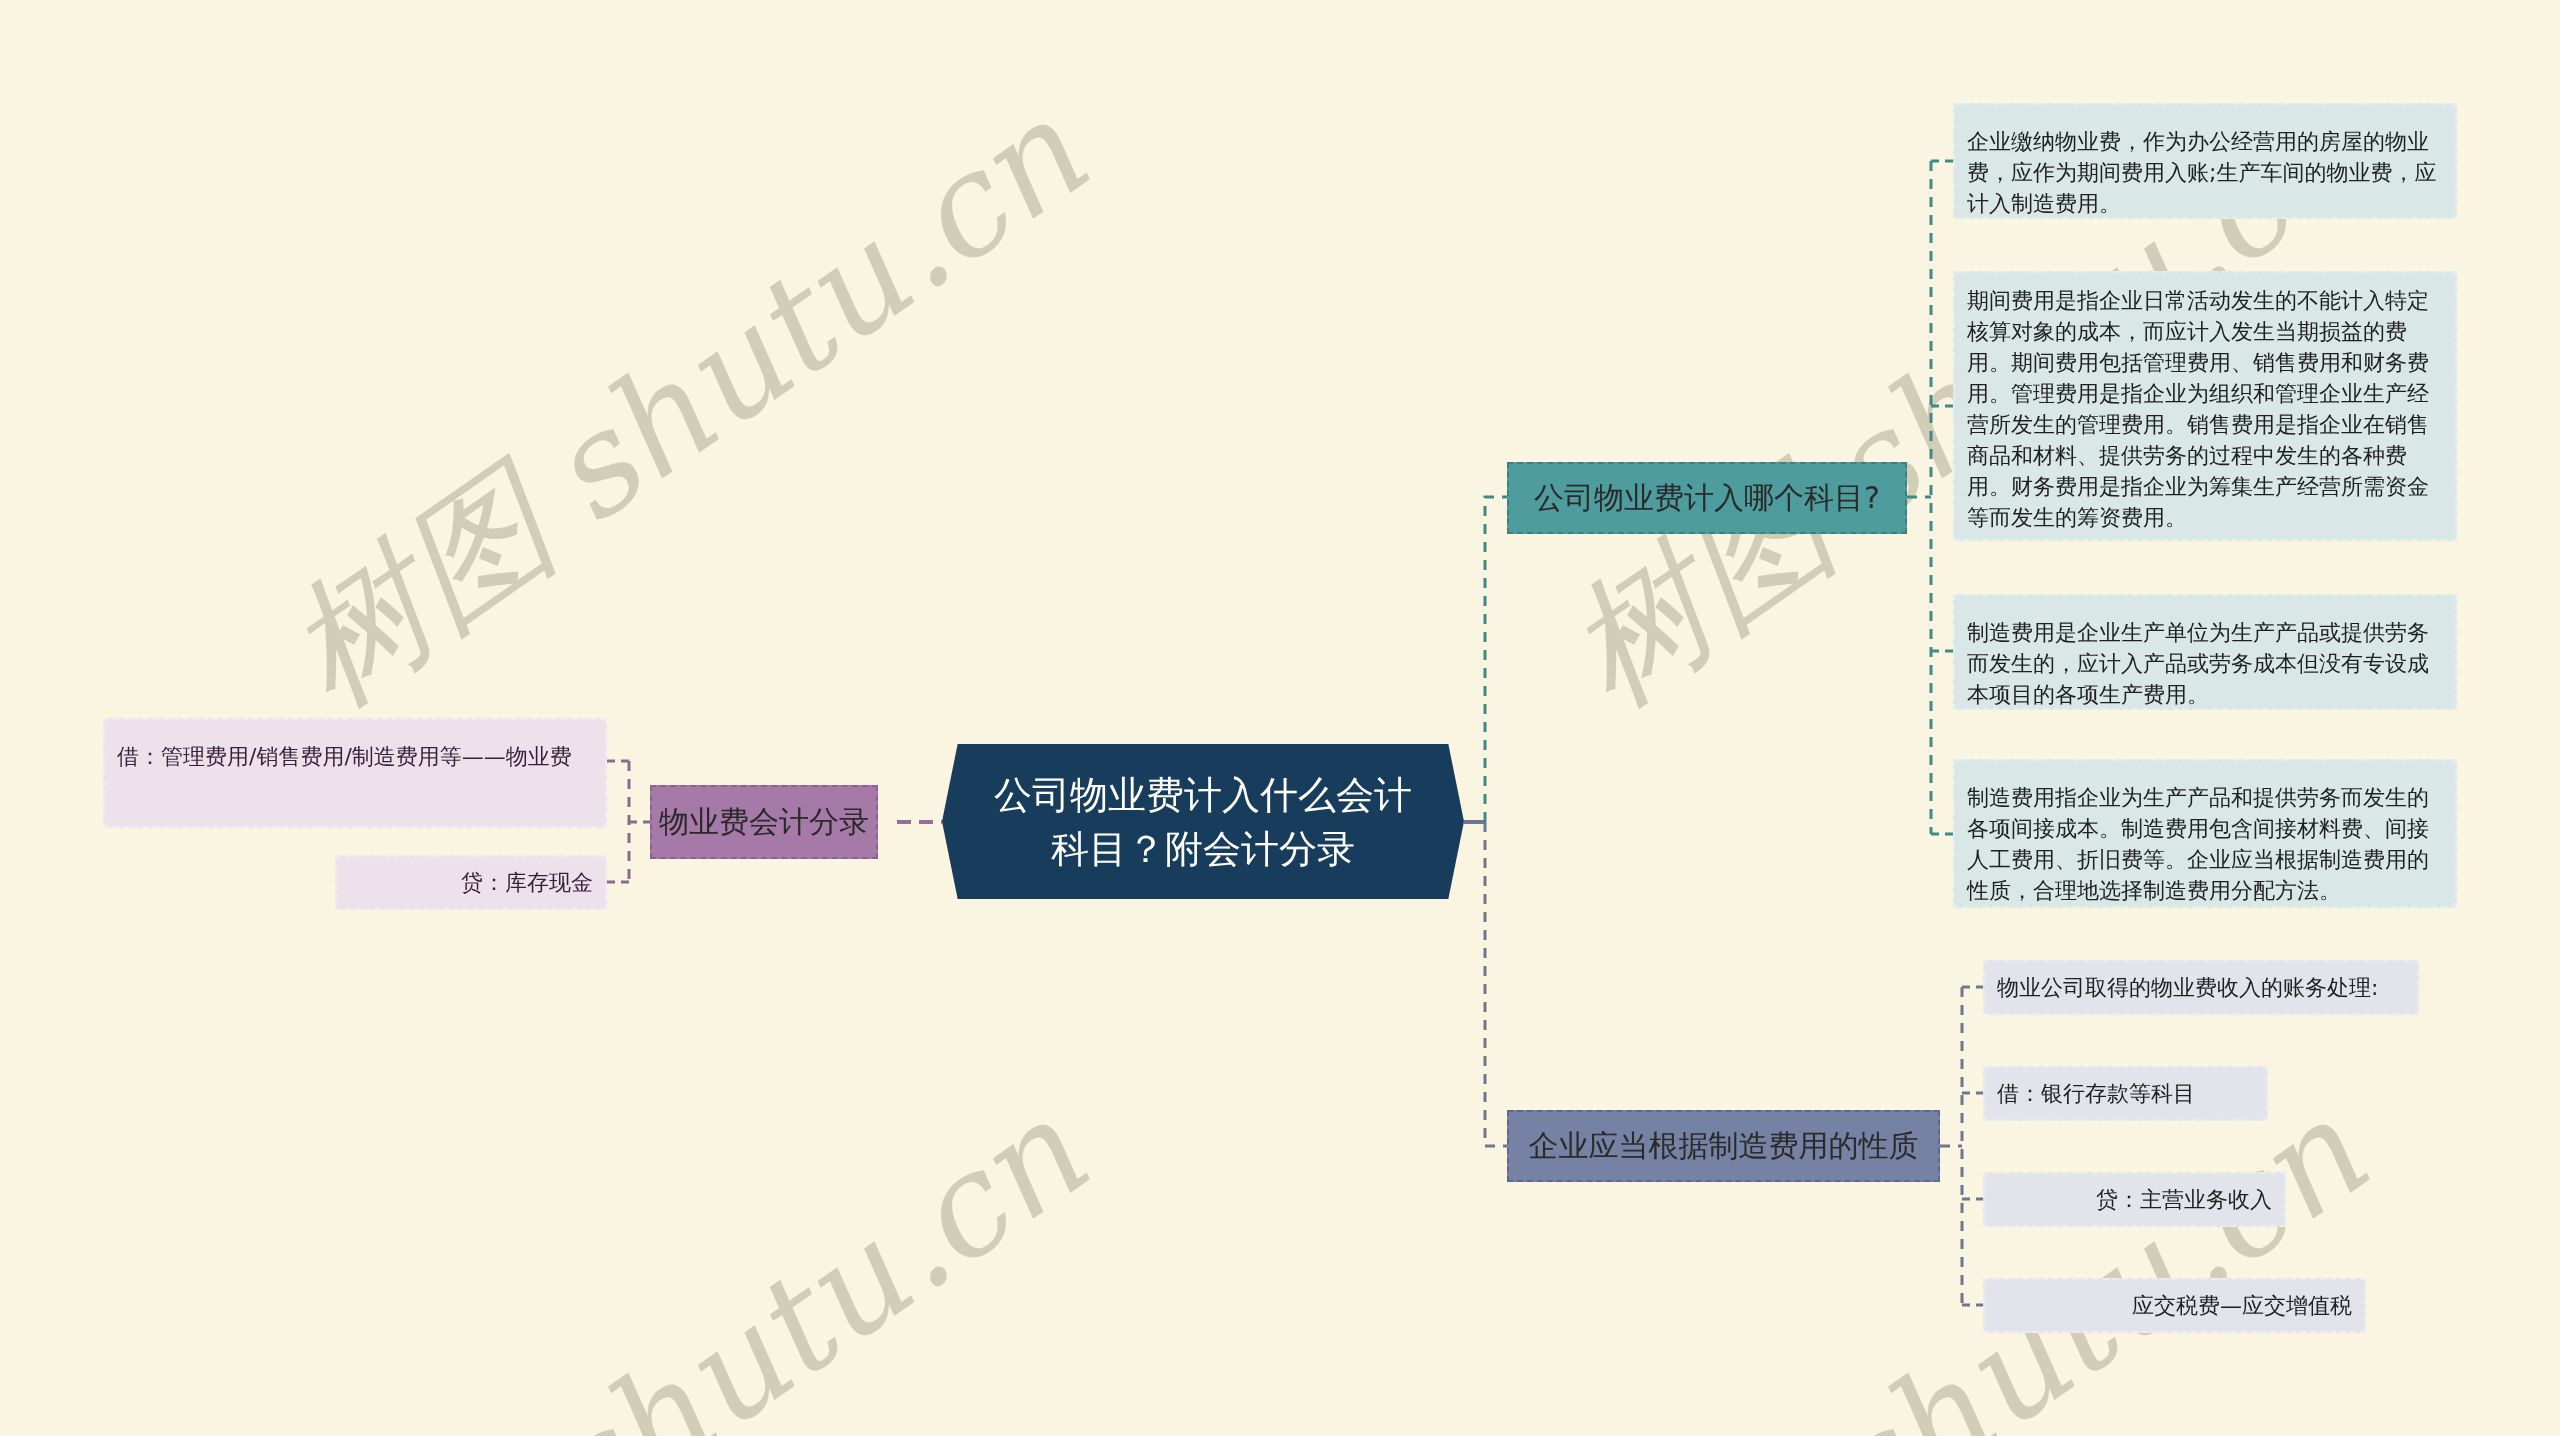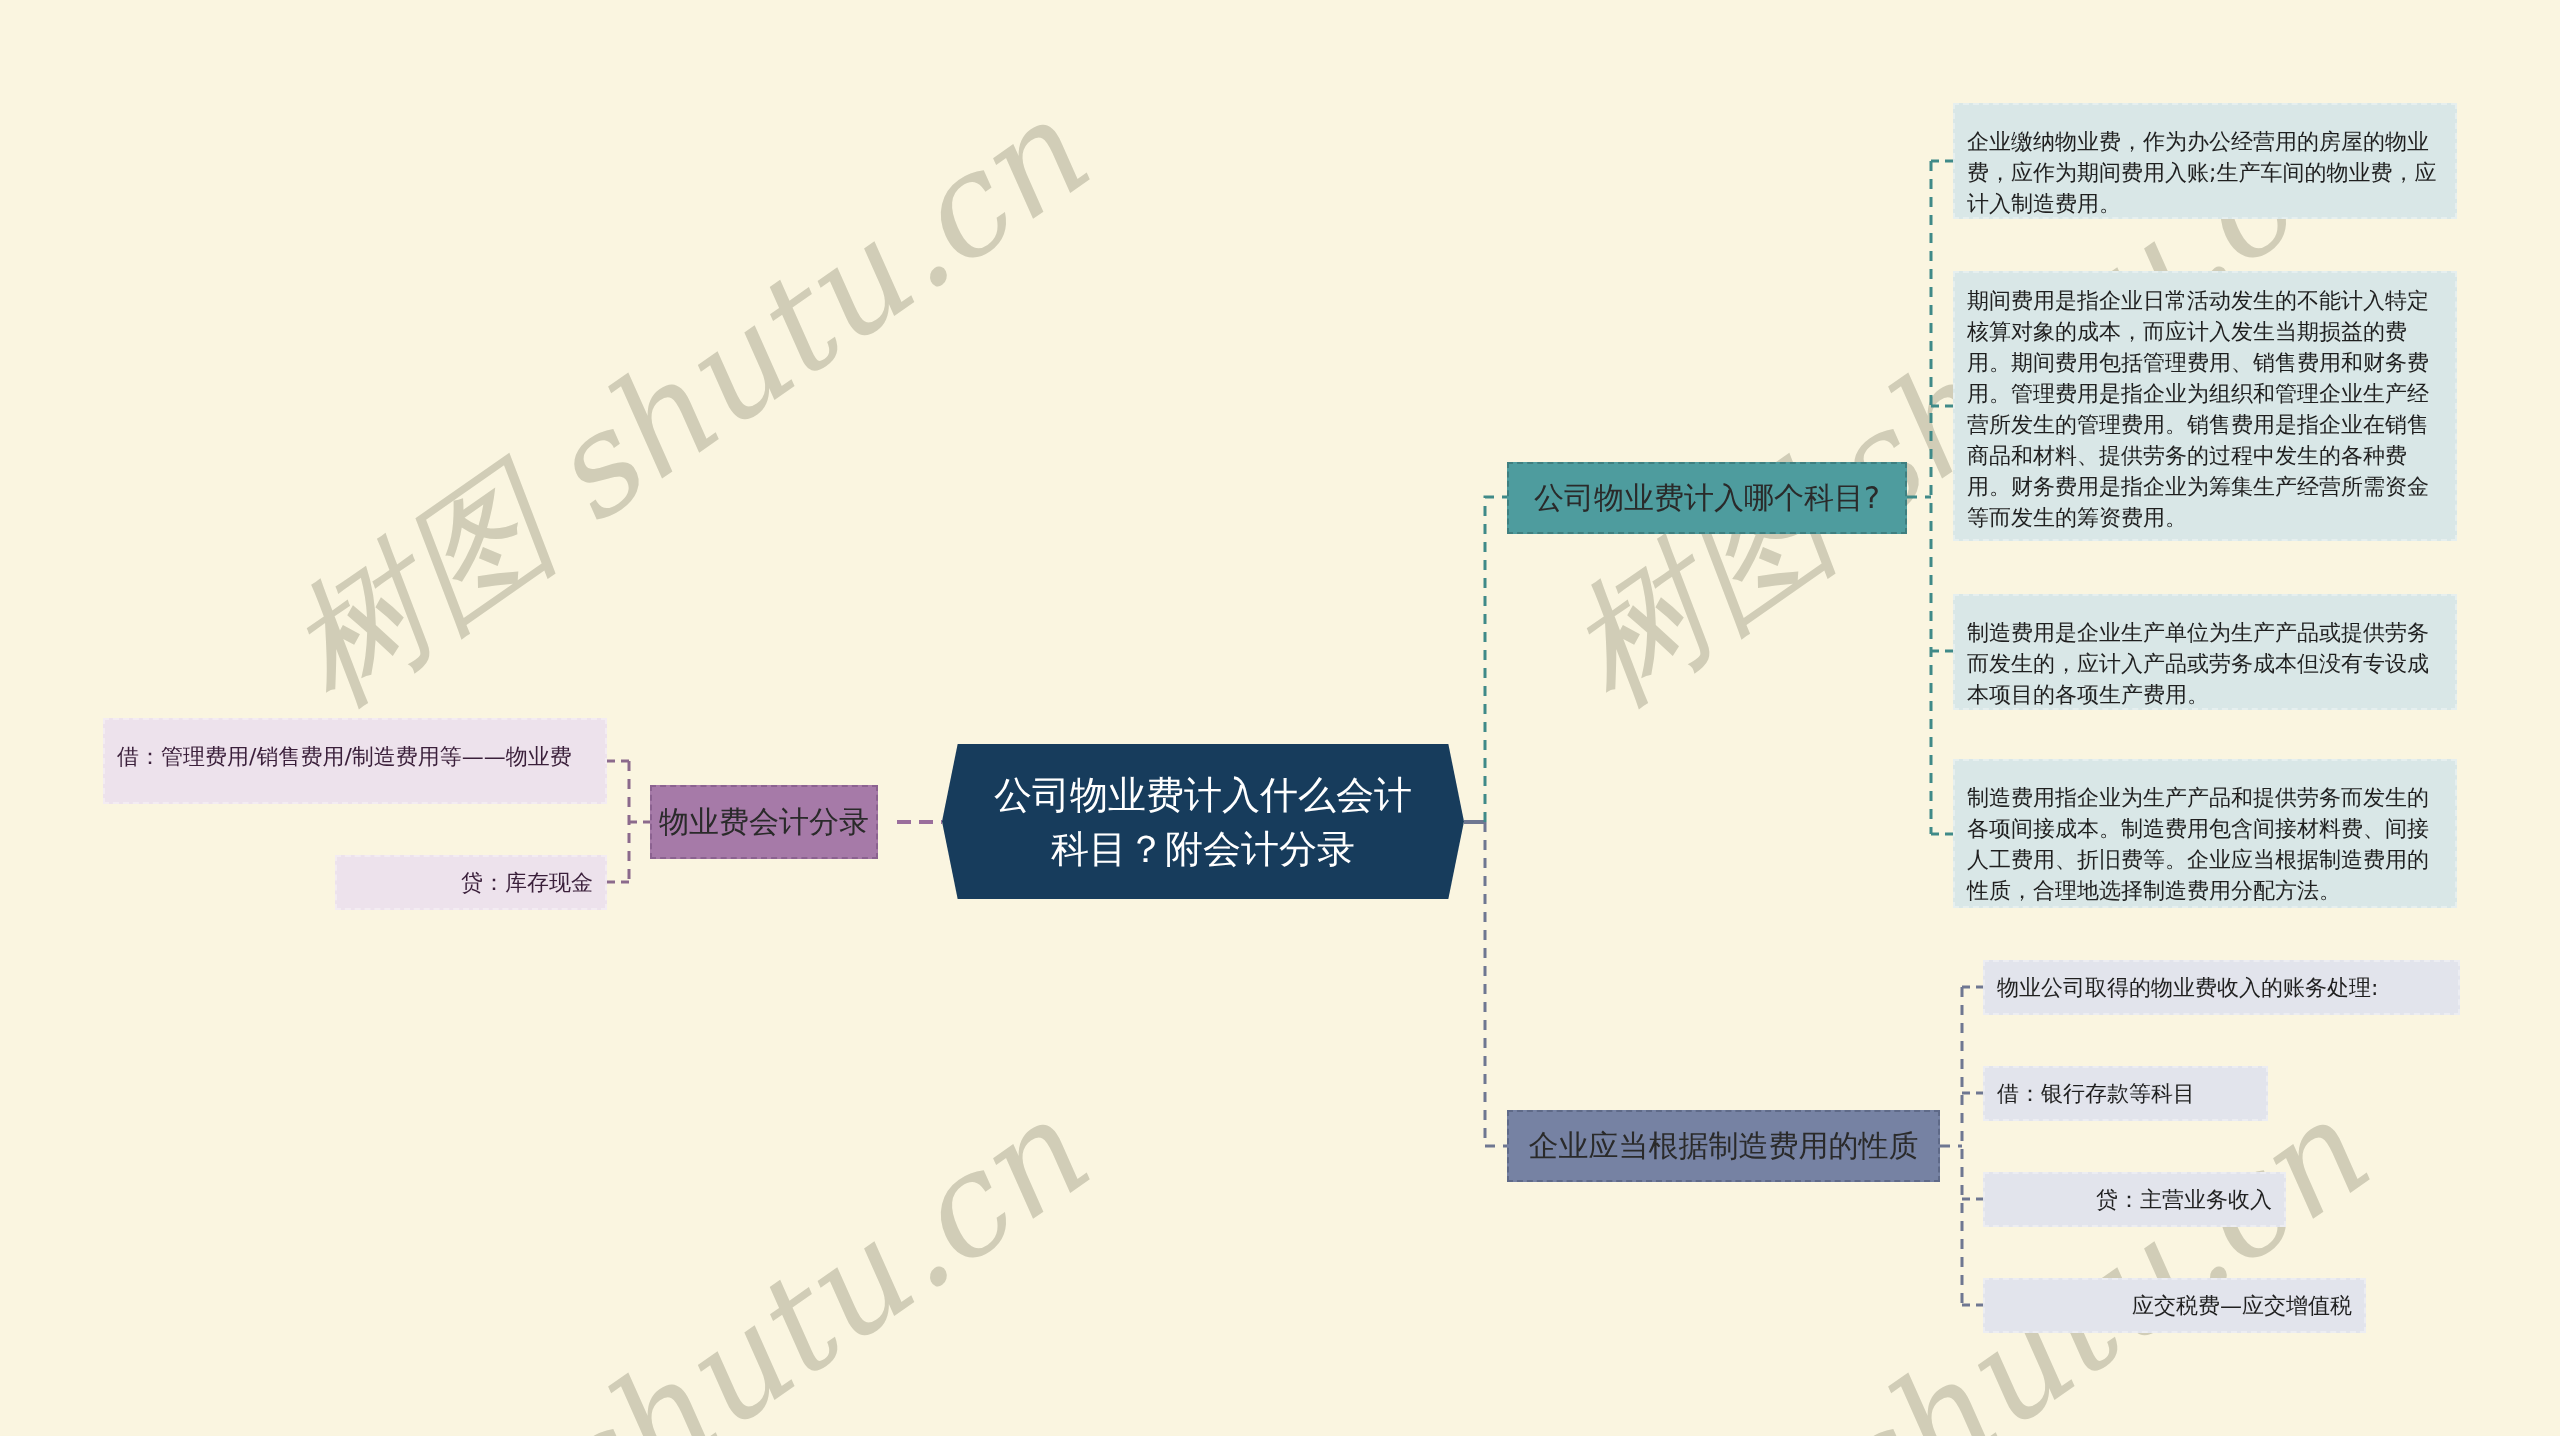--- a/index.html
+++ b/index.html
@@ -94,34 +94,34 @@
 <div class="abs leaf teal" style="left:1953px; top:594px; width:504px; height:116px;">
   <span>制造费用是企业生产单位为生产产品或提供劳务而发生的，应计入产品或劳务成本但没有专设成本项目的各项生产费用。</span>
 </div>
 <div class="abs leaf teal" style="left:1953px; top:759px; width:504px; height:149px;">
   <span>制造费用指企业为生产产品和提供劳务而发生的各项间接成本。制造费用包含间接材料费、间接人工费用、折旧费等。企业应当根据制造费用的性质，合理地选择制造费用分配方法。</span>
 </div>
 
 <div class="abs l1 slate" style="left:1507px; top:1110px; width:433px; height:72px;">
   <span>企业应当根据制造费用的性质</span>
 </div>
-<div class="abs leaf slate left-align" style="left:1983px; top:960px; width:477px; height:55px;">
+<div class="abs leaf slate left-align" style="left:1983px; top:960px; width:436px; height:55px;">
   <span>物业公司取得的物业费收入的账务处理:</span>
 </div>
 <div class="abs leaf slate left-align" style="left:1983px; top:1066px; width:285px; height:55px;">
   <span>借：银行存款等科目</span>
 </div>
 <div class="abs leaf slate" style="left:1983px; top:1172px; width:303px; height:55px;">
   <span>贷：主营业务收入</span>
 </div>
 <div class="abs leaf slate" style="left:1983px; top:1278px; width:383px; height:55px;">
   <span>应交税费—应交增值税</span>
 </div>
 
 <div class="abs l1 purple" style="left:650px; top:785px; width:228px; height:74px;">
   <span>物业费会计分录</span>
 </div>
-<div class="abs leaf purple" style="left:103px; top:718px; width:504px; height:86px;">
+<div class="abs leaf purple" style="left:103px; top:718px; width:504px; height:110px;">
   <span>借：管理费用/销售费用/制造费用等——物业费</span>
 </div>
 <div class="abs leaf purple right" style="left:335px; top:855px; width:272px; height:55px;">
   <span>贷：库存现金</span>
 </div>
 
 </body></html>

